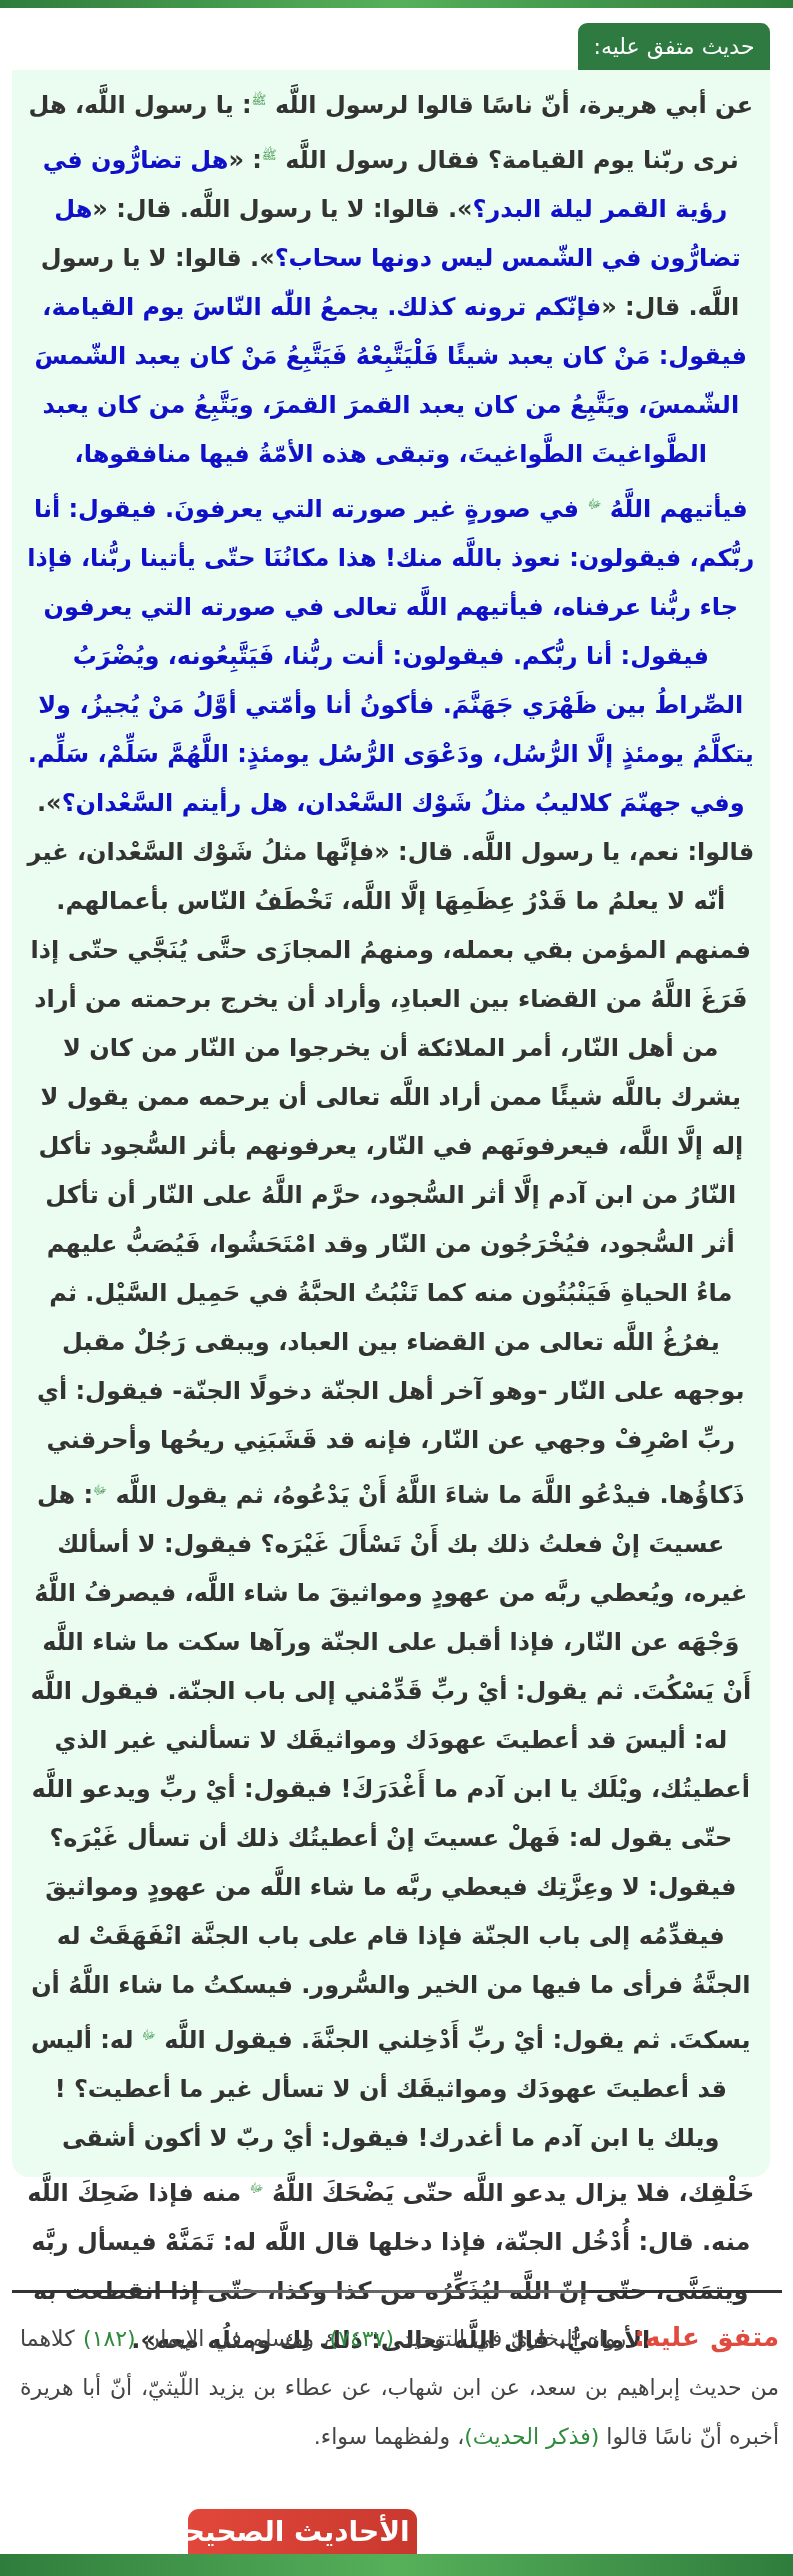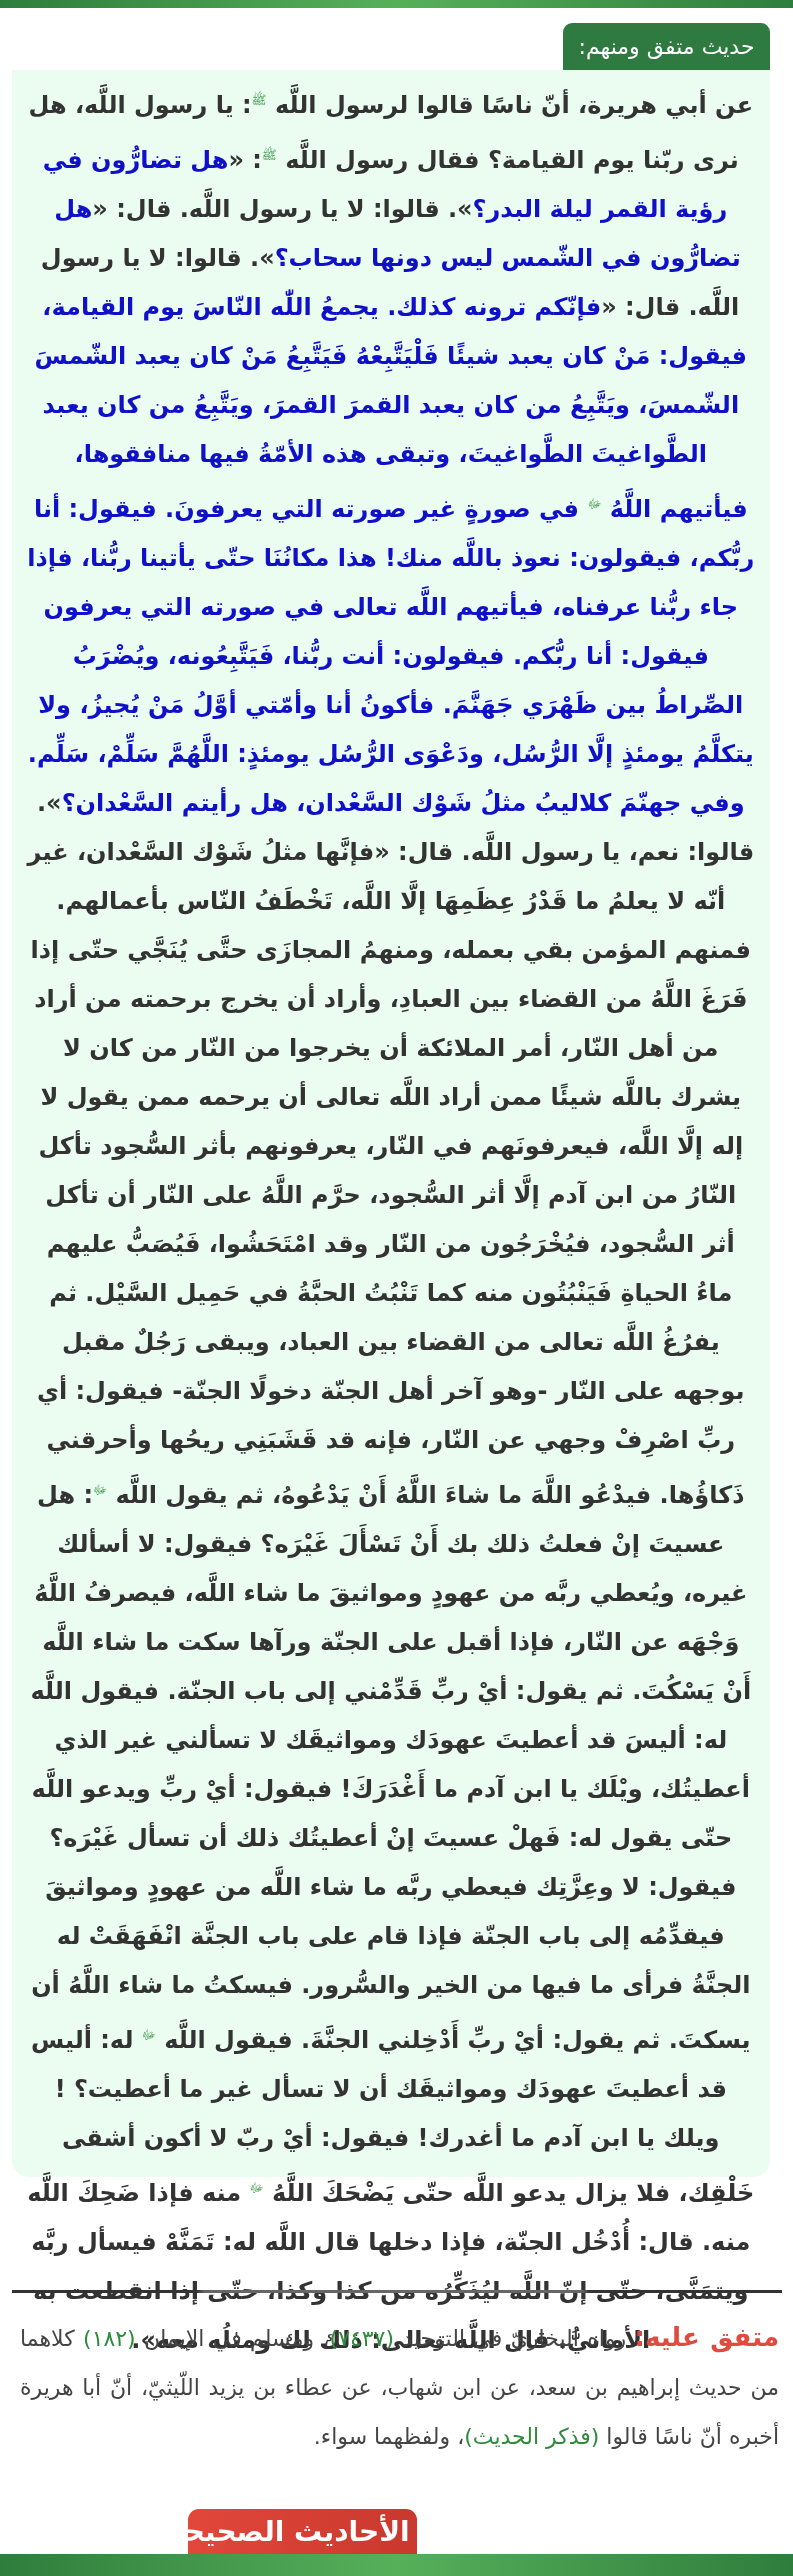--- a/index.html
+++ b/index.html
@@ -51,21 +51,21 @@
     height:47px; background: linear-gradient(90deg,#e2473b,#c9382d);
     color:#ffffff; border-radius:11px 11px 0 0;
     font-size:28px; line-height:45px; text-align:center; white-space:nowrap;font-weight:bold;
   }
 </style>
 </head>
 <body>
 
 <div class="top-bar"></div>
 
-<div class="title-tab">حديث متفق ومنهم:</div>
+<div class="title-tab">حديث متفق عليه:</div>
 
 <div class="hadith-box">
   <div class="hadith-text" id="hadith-text"><span>عن أبي هريرة، أنّ ناسًا قالوا لرسول اللَّه </span><span class="saw">ﷺ</span><span>: يا رسول اللَّه، هل نرى ربّنا يوم القيامة؟ فقال رسول اللَّه </span><span class="saw">ﷺ</span><span>: «</span><span class="blue">هل تضارُّون في رؤية القمر ليلة البدر؟</span><span>». قالوا: لا يا رسول اللَّه. قال: «</span><span class="blue">هل تضارُّون في الشّمس ليس دونها سحاب؟</span><span>». قالوا: لا يا رسول اللَّه. قال: «</span><span class="blue">فإنّكم ترونه كذلك. يجمعُ اللّٰه النّاسَ يوم القيامة، فيقول: مَنْ كان يعبد شيئًا فَلْيَتَّبِعْهُ فَيَتَّبِعُ مَنْ كان يعبد الشّمسَ الشّمسَ، ويَتَّبِعُ من كان يعبد القمرَ القمرَ، ويَتَّبِعُ من كان يعبد الطَّواغيتَ الطَّواغيتَ، وتبقى هذه الأمّةُ فيها منافقوها، فيأتيهم اللَّهُ </span><span class="saw">ﷻ</span><span class="blue"> في صورةٍ غير صورته التي يعرفونَ. فيقول: أنا ربُّكم، فيقولون: نعوذ باللَّه منك! هذا مكانُنَا حتّى يأتينا ربُّنا، فإذا جاء ربُّنا عرفناه، فيأتيهم اللَّه تعالى في صورته التي يعرفون فيقول: أنا ربُّكم. فيقولون: أنت ربُّنا، فَيَتَّبِعُونه، ويُضْرَبُ الصِّراطُ بين ظَهْرَي جَهَنَّمَ. فأكونُ أنا وأمّتي أوَّلُ مَنْ يُجيزُ، ولا يتكلَّمُ يومئذٍ إلَّا الرُّسُل، ودَعْوَى الرُّسُل يومئذٍ: اللَّهُمَّ سَلِّمْ، سَلِّم. وفي جهنّمَ كلاليبُ مثلُ شَوْك السَّعْدان، هل رأيتم السَّعْدان؟</span><span>». قالوا: نعم، يا رسول اللَّه. قال: «فإنَّها مثلُ شَوْك السَّعْدان، غير أنّه لا يعلمُ ما قَدْرُ عِظَمِهَا إلَّا اللَّه، تَخْطَفُ النّاس بأعمالهم. فمنهم المؤمن بقي بعمله، ومنهمُ المجازَى حتَّى يُنَجَّي حتّى إذا فَرَغَ اللَّهُ من القضاء بين العبادِ، وأراد أن يخرج برحمته من أراد من أهل النّار، أمر الملائكة أن يخرجوا من النّار من كان لا يشرك باللَّه شيئًا ممن أراد اللَّه تعالى أن يرحمه ممن يقول لا إله إلَّا اللَّه، فيعرفونَهم في النّار، يعرفونهم بأثر السُّجود تأكل النّارُ من ابن آدم إلَّا أثر السُّجود، حرَّم اللَّهُ على النّار أن تأكل أثر السُّجود، فيُخْرَجُون من النّار وقد امْتَحَشُوا، فَيُصَبُّ عليهم ماءُ الحياةِ فَيَنْبُتُون منه كما تَنْبُتُ الحبَّةُ في حَمِيل السَّيْل. ثم يفرُغُ اللَّه تعالى من القضاء بين العباد، ويبقى رَجُلٌ مقبل بوجهه على النّار -وهو آخر أهل الجنّة دخولًا الجنّة- فيقول: أي ربِّ اصْرِفْ وجهي عن النّار، فإنه قد قَشَبَنِي ريحُها وأحرقني ذَكاؤُها. فيدْعُو اللَّهَ ما شاءَ اللَّهُ أَنْ يَدْعُوهُ، ثم يقول اللَّه </span><span class="saw">ﷻ</span><span>: هل عسيتَ إنْ فعلتُ ذلك بك أَنْ تَسْأَلَ غَيْرَه؟ فيقول: لا أسألك غيره، ويُعطي ربَّه من عهودٍ ومواثيقَ ما شاء اللَّه، فيصرفُ اللَّهُ وَجْهَه عن النّار، فإذا أقبل على الجنّة ورآها سكت ما شاء اللَّه أَنْ يَسْكُتَ. ثم يقول: أيْ ربِّ قَدِّمْني إلى باب الجنّة. فيقول اللَّه له: أليسَ قد أعطيتَ عهودَك ومواثيقَك لا تسألني غير الذي أعطيتُك، ويْلَك يا ابن آدم ما أَغْدَرَكَ! فيقول: أيْ ربِّ ويدعو اللَّه حتّى يقول له: فَهلْ عسيتَ إنْ أعطيتُك ذلك أن تسأل غَيْرَه؟ فيقول: لا وعِزَّتِك فيعطي ربَّه ما شاء اللَّه من عهودٍ ومواثيقَ فيقدِّمُه إلى باب الجنّة فإذا قام على باب الجنَّة انْفَهَقَتْ له الجنَّةُ فرأى ما فيها من الخير والسُّرور. فيسكتُ ما شاء اللَّهُ أن يسكتَ. ثم يقول: أيْ ربِّ أَدْخِلني الجنَّةَ. فيقول اللَّه </span><span class="saw">ﷻ</span><span> له: أليس قد أعطيتَ عهودَك ومواثيقَك أن لا تسأل غير ما أعطيت؟ ! ويلك يا ابن آدم ما أغدرك! فيقول: أيْ ربّ لا أكون أشقى خَلْقِك، فلا يزال يدعو اللَّه حتّى يَضْحَكَ اللَّهُ </span><span class="saw">ﷻ</span><span> منه فإذا ضَحِكَ اللَّه منه. قال: أُدْخُل الجنّة، فإذا دخلها قال اللَّه له: تَمَنَّهْ فيسأل ربَّه ويتمَنَّى، حتّى إنّ اللَّه ليُذَكِّرُه من كذا وكذا، حتّى إذا انقطعت به الأمانيُّ. قال اللَّه تعالى: ذلك لك ومثلُه معه».</span></div>
 </div>
 
 <div class="divider"></div>
 
 <div class="source">
   <span class="label">متفق عليه:</span><span> رواه البخاريّ في التوحيد </span><span class="green">(٧٤٣٧)</span><span>، ومسلم في الإيمان </span><span class="green">(١٨٢)</span><span> كلاهما من حديث إبراهيم بن سعد، عن ابن شهاب، عن عطاء بن يزيد اللّيثيّ، أنّ أبا هريرة أخبره أنّ ناسًا قالوا </span><span class="green">(فذكر الحديث)</span><span>، ولفظهما سواء.</span>
 </div>

